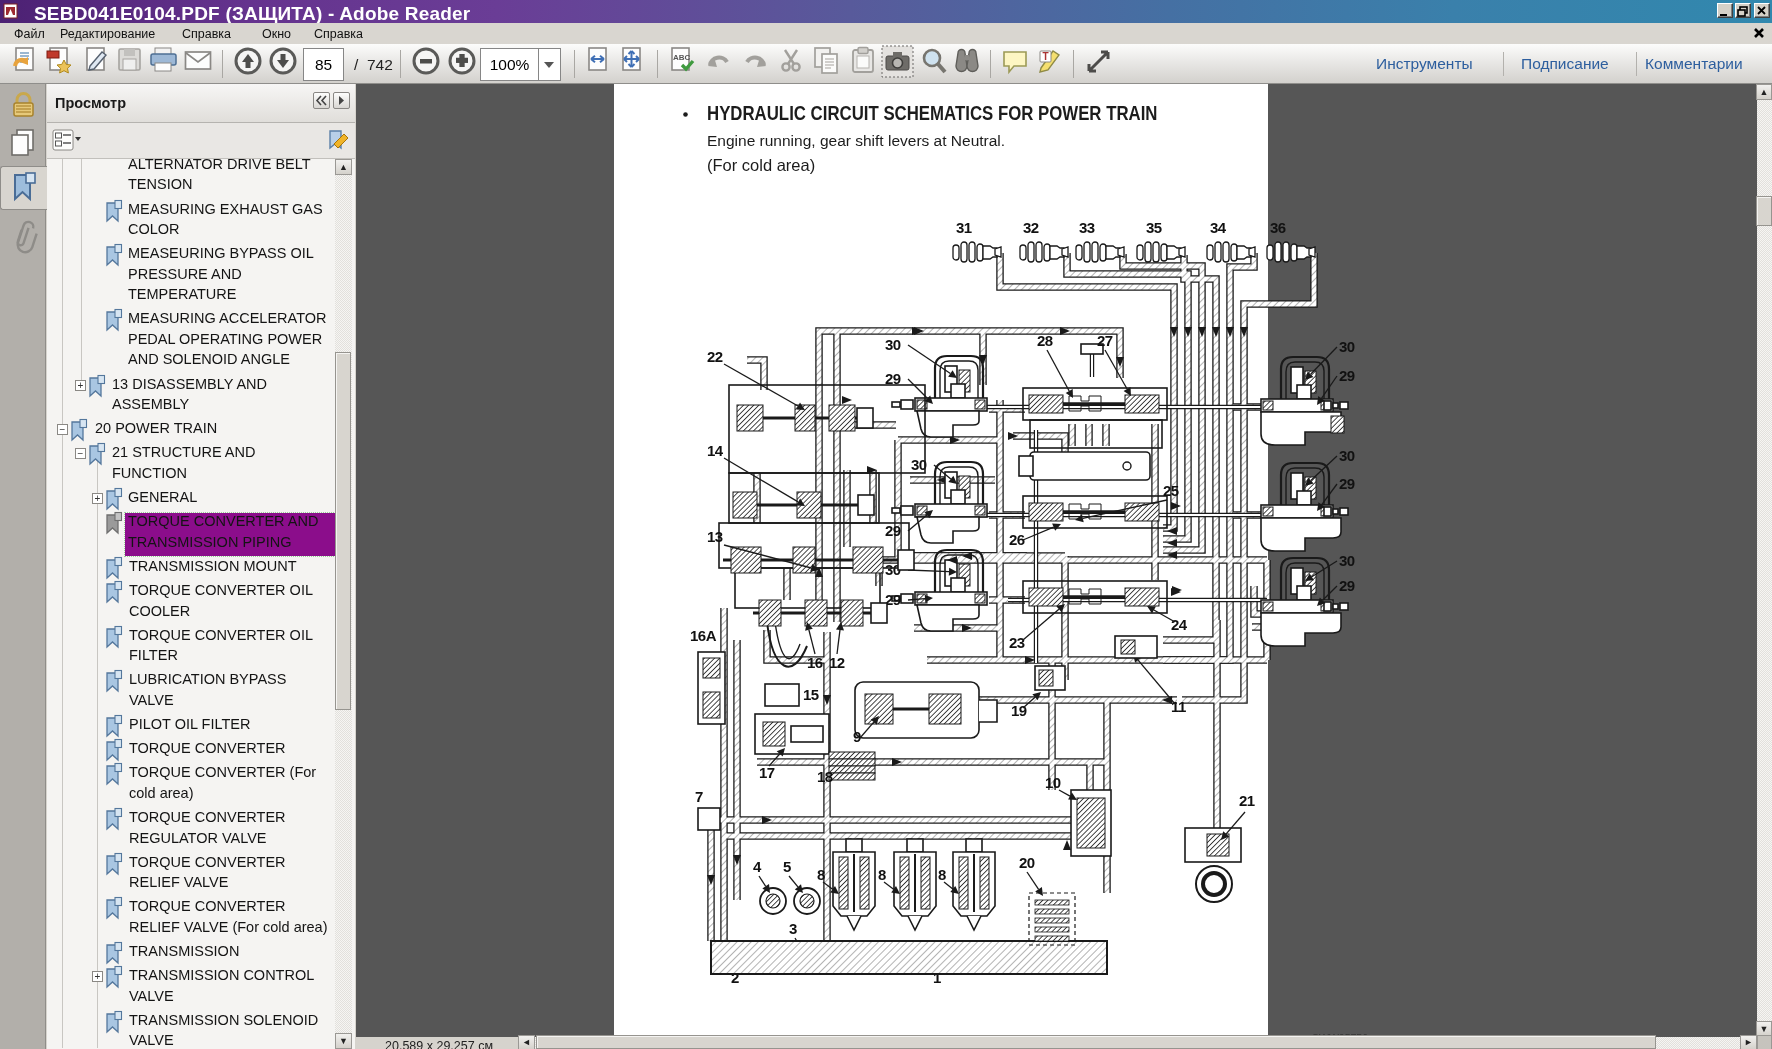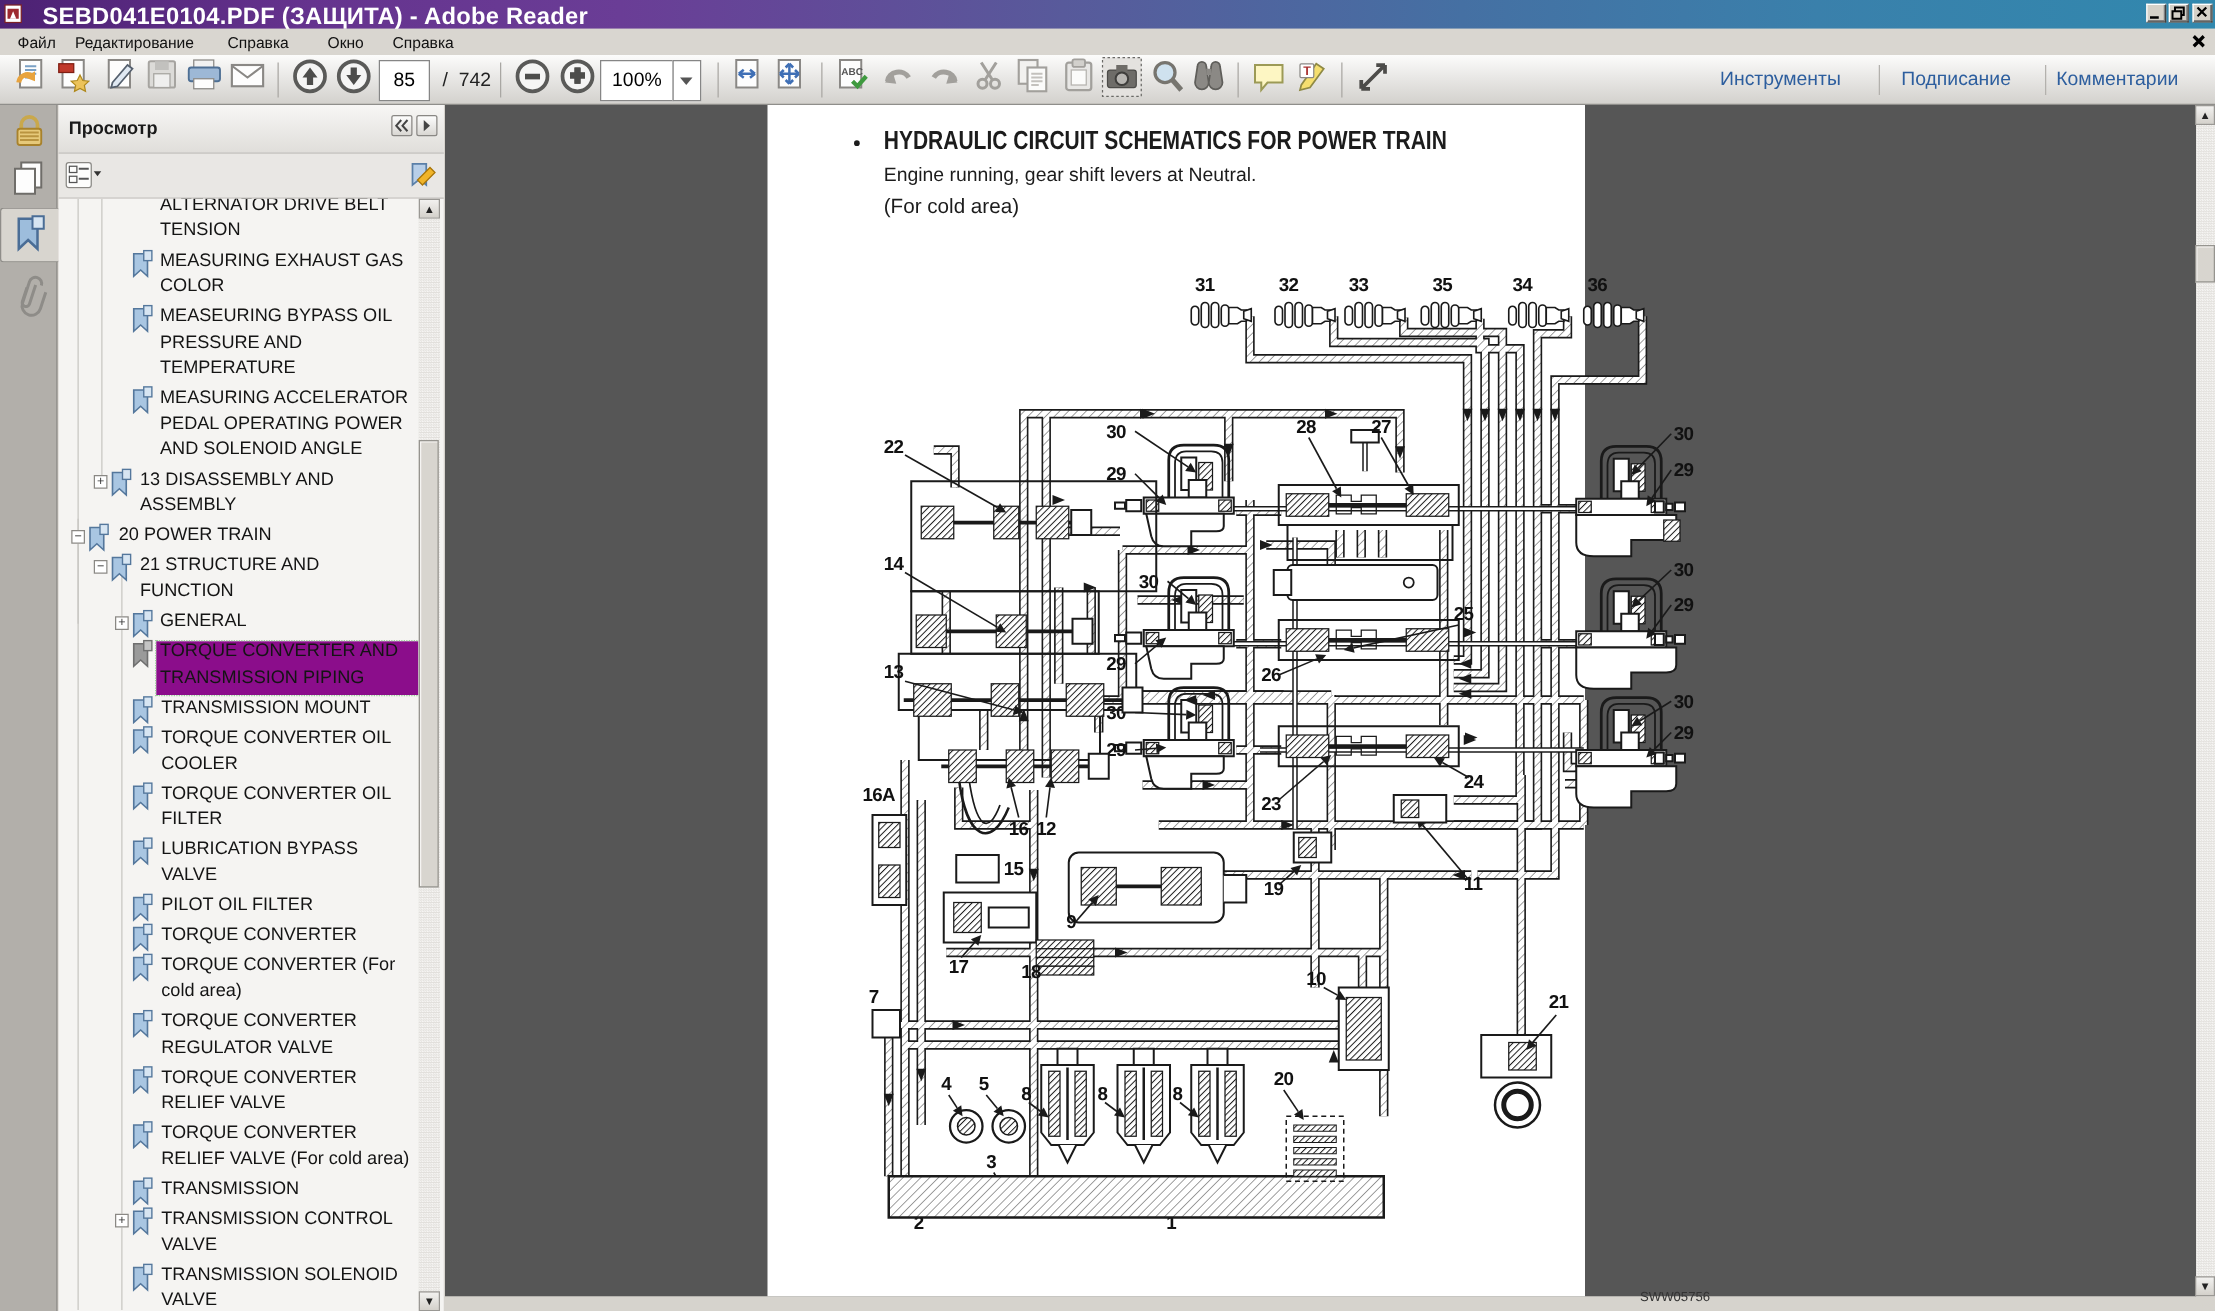--- a/index.html
+++ b/index.html
@@ -830,12 +830,24 @@
 <div class="abs" id="vscroll">
       <div class="abs checker" style="left:0;top:0;width:15px;height:953px"></div>
       <div class="sbtn" style="left:-1px;top:0;width:16px">
         <span class="arrglyph">▲</span>
       </div>
       <div class="thumb" style="left:-1px;top:112px;width:16px;height:30px"></div>
       <div class="sbtn" style="left:-1px;top:937px;width:16px">
         <span class="arrglyph">▼</span>
       </div>
     </div>
+<div class="abs" id="bottombar">
+      <span class="abs" style="left:29px;top:2px;font-size:12.5px;color:#222">20.589 x 29.257 см</span>
+      <div class="abs checker" style="left:162px;top:0;width:1238px;height:12px"></div>
+      <div class="sbtn" style="left:162px;top:-2px;height:15px">
+        <span class="arrglyph" style="line-height:13px">◄</span>
+      </div>
+      <div class="thumb" style="left:180px;top:-2px;width:1120px;height:14px"></div>
+      <div class="sbtn" style="left:1384px;top:-2px;height:15px">
+        <span class="arrglyph" style="line-height:13px">►</span>
+      </div>
+      <div class="abs" style="left:1401px;top:-2px;width:15px;height:15px;background:#c6c3bd;border:1px solid #9a9894"></div>
+    </div>
 </div>
 </body></html>

